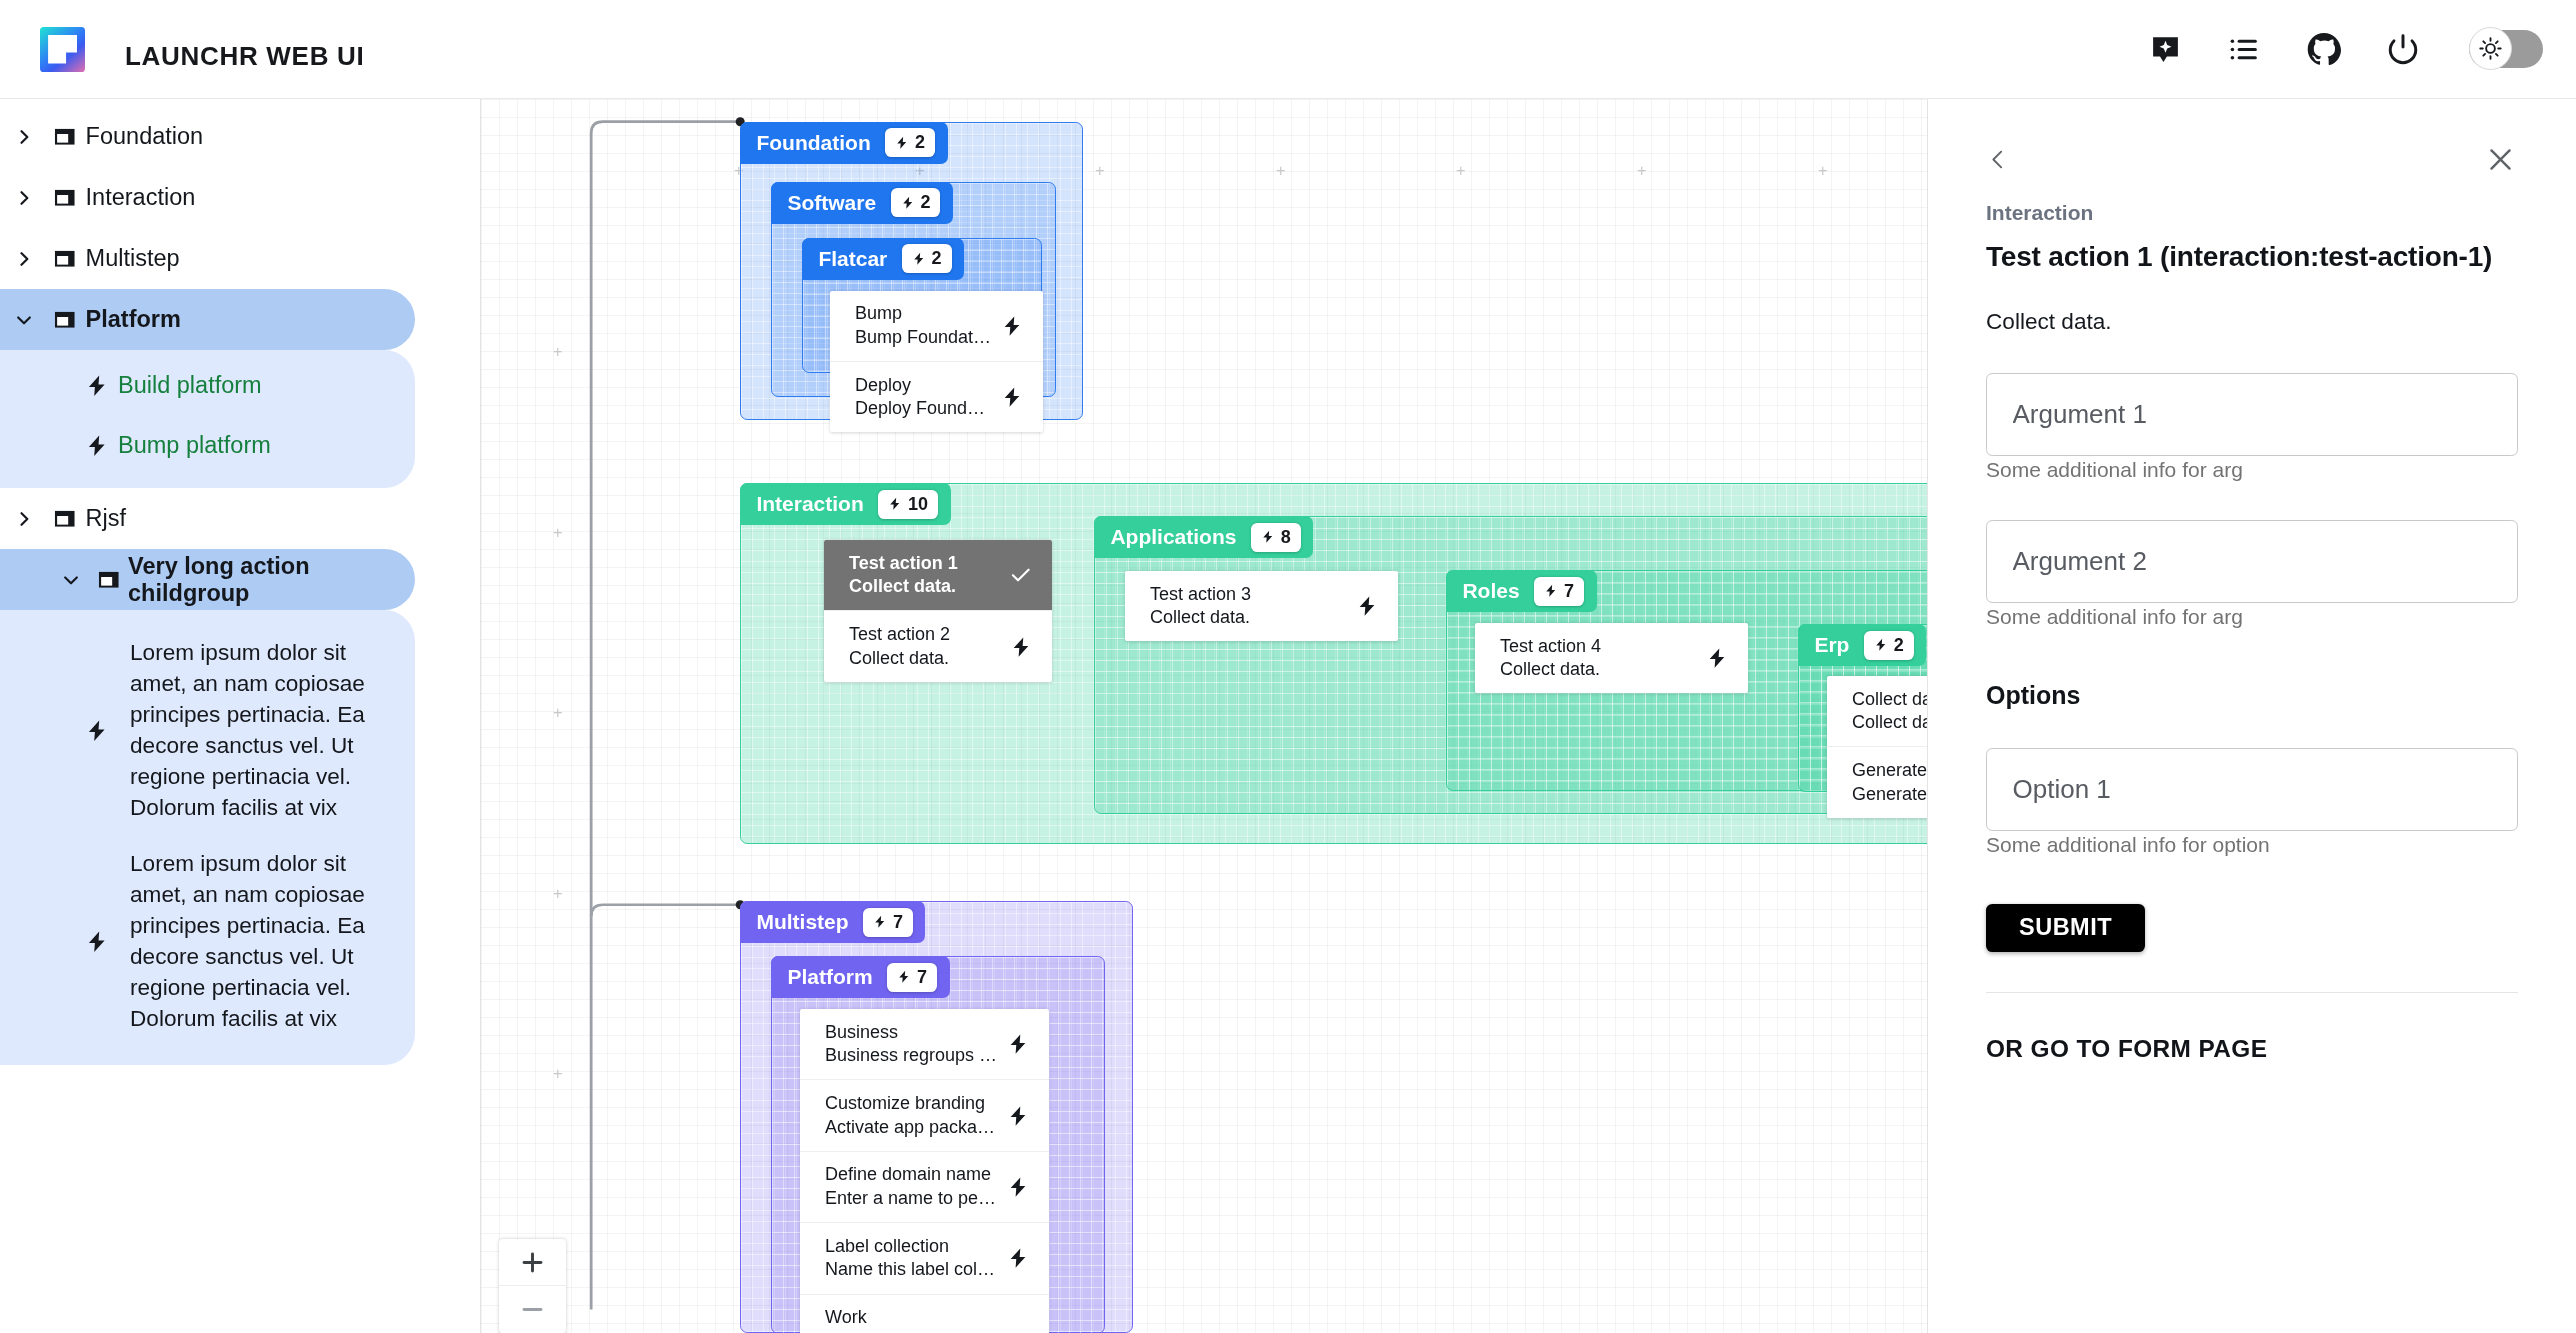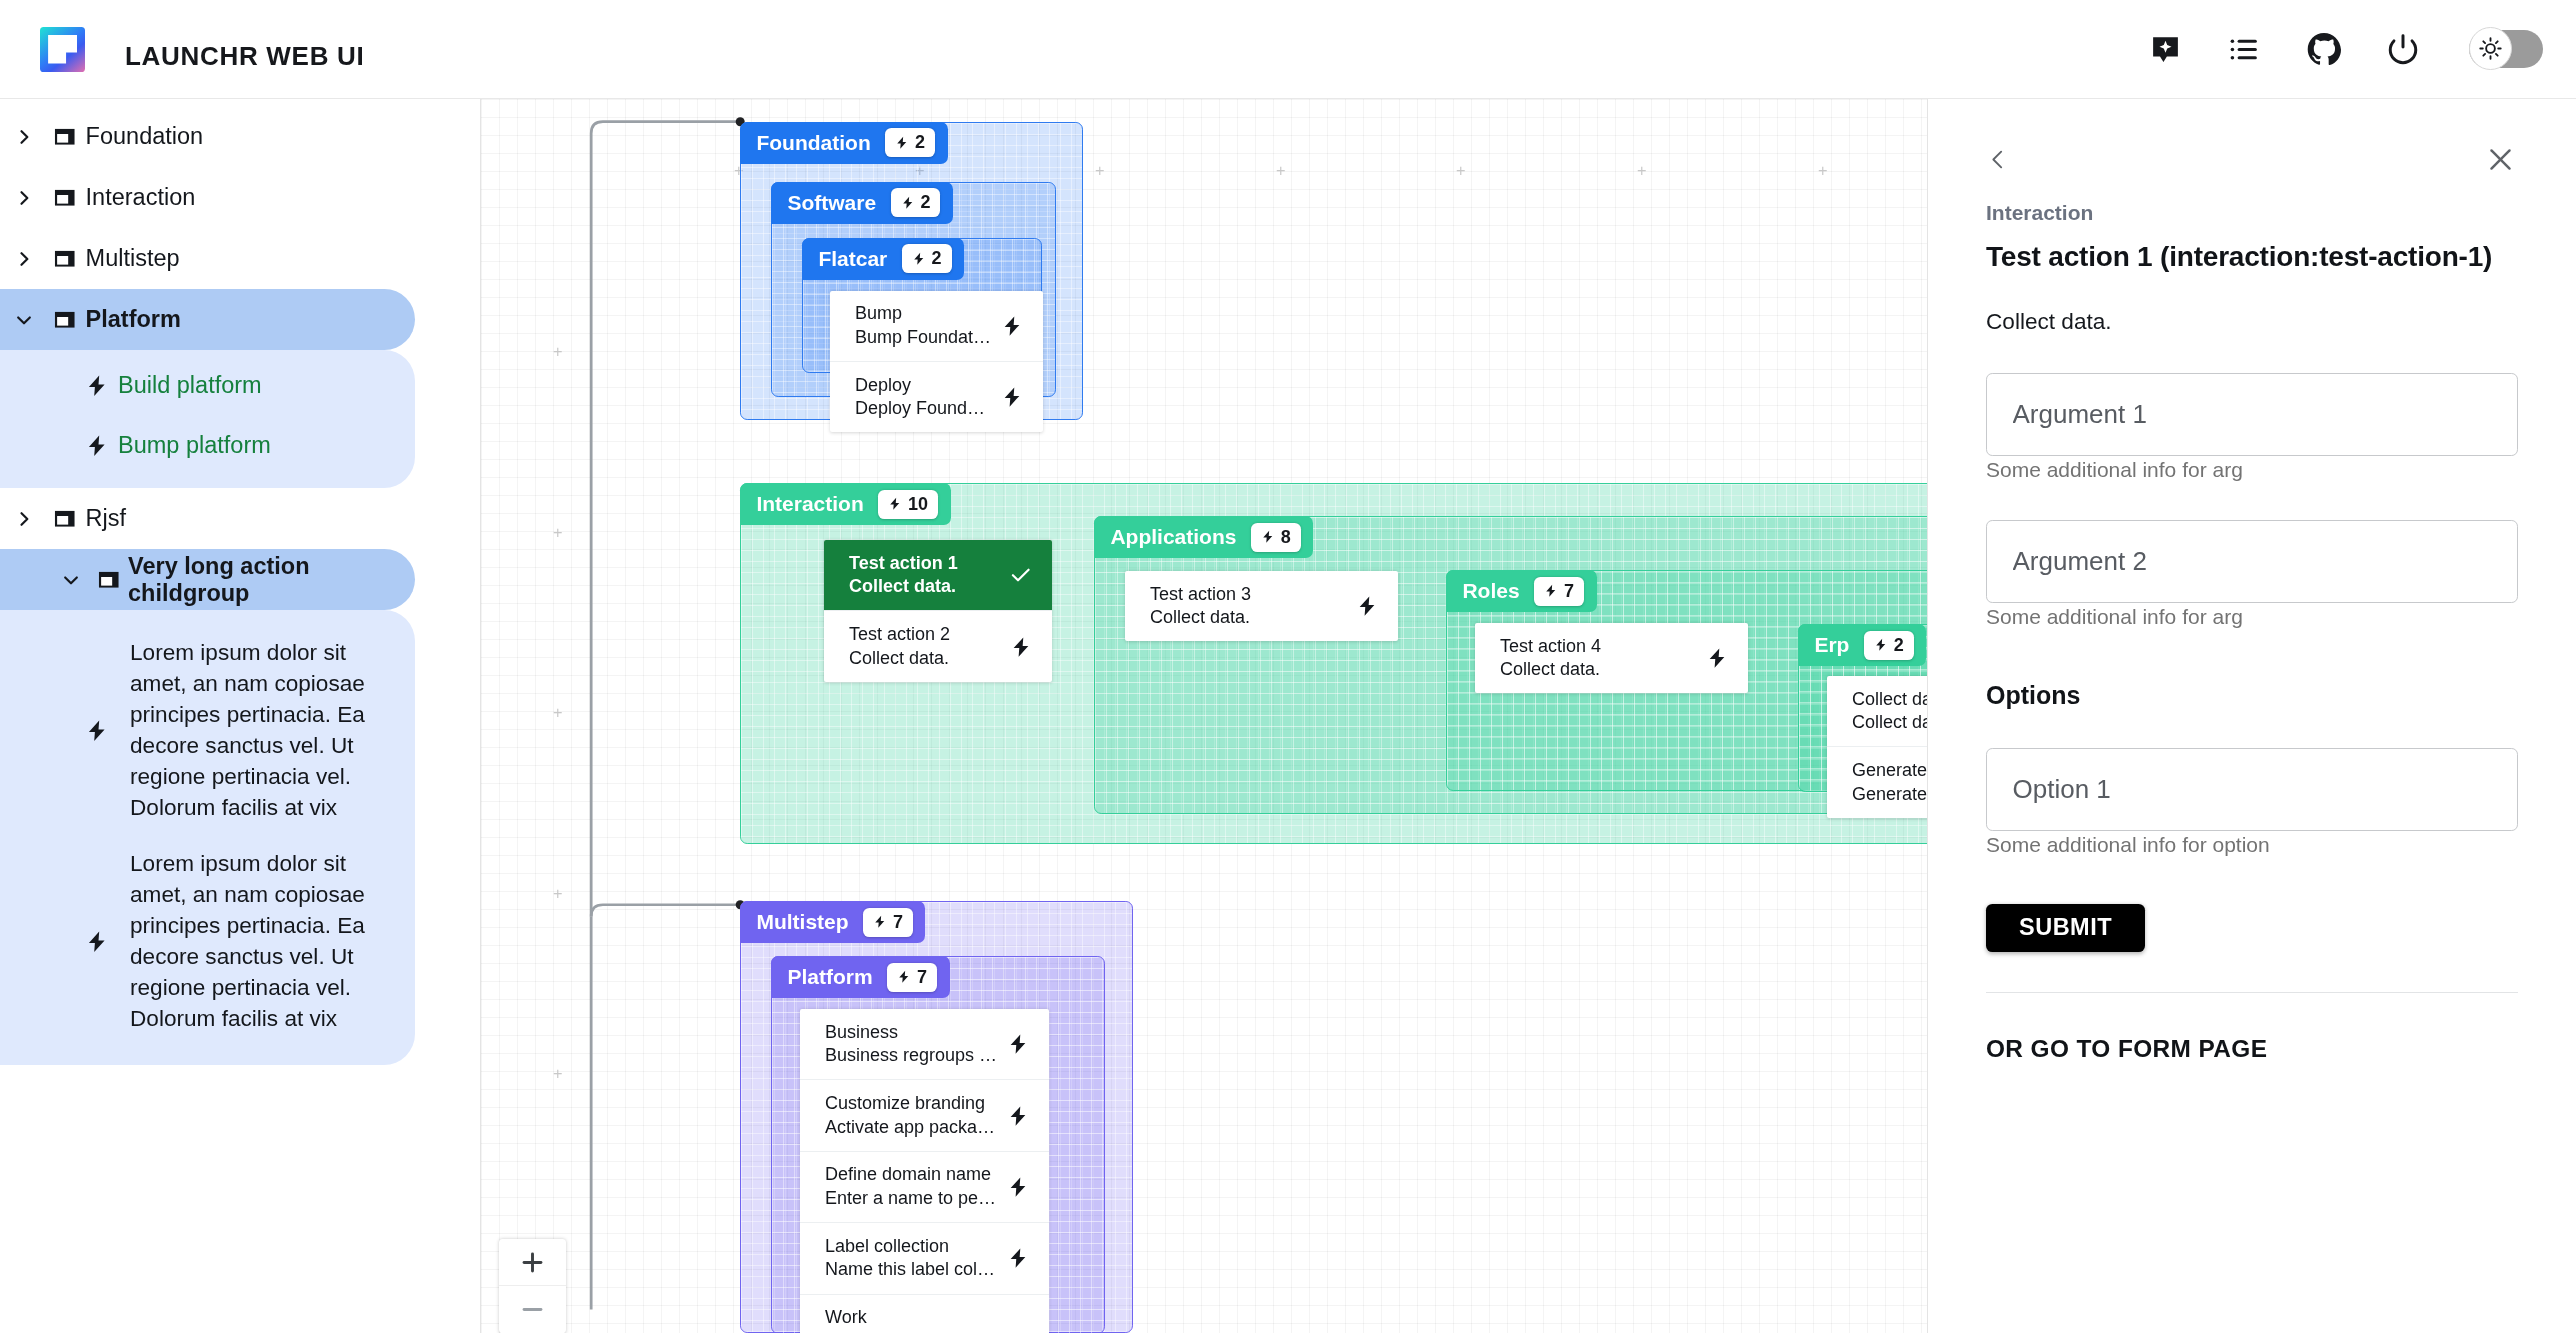--- a/index.html
+++ b/index.html
@@ -138,21 +138,21 @@
   .card-item .ci-text { min-width:0; }
   .card-item .ci-title {
     font-size:18px; line-height:23.5px; color:#14171c;
     white-space:nowrap; overflow:hidden; text-overflow:ellipsis;
   }
   .card-item .ci-sub {
     font-size:18px; line-height:23.5px; color:#14171c;
     white-space:nowrap; overflow:hidden; text-overflow:ellipsis;
   }
   .card-item .ci-icon { flex:0 0 31px; display:flex; justify-content:flex-end; }
-  .card-item.sel { background:#15803d; }
+  .card-item.sel { background:#737373; }
   .card-item.sel .ci-title, .card-item.sel .ci-sub { color:#fff; font-weight:600; }
 
   .edge { position:absolute; pointer-events:none; }
   .edge svg { display:block; overflow:visible; }
 
   .zoom-ctrl {
     position:absolute; left:18px; bottom:0; width:67px;
     background:#fff; border-radius:3.6px; box-shadow:0 0.9px 3.6px rgba(0,0,0,0.22);
     overflow:hidden;
   }

